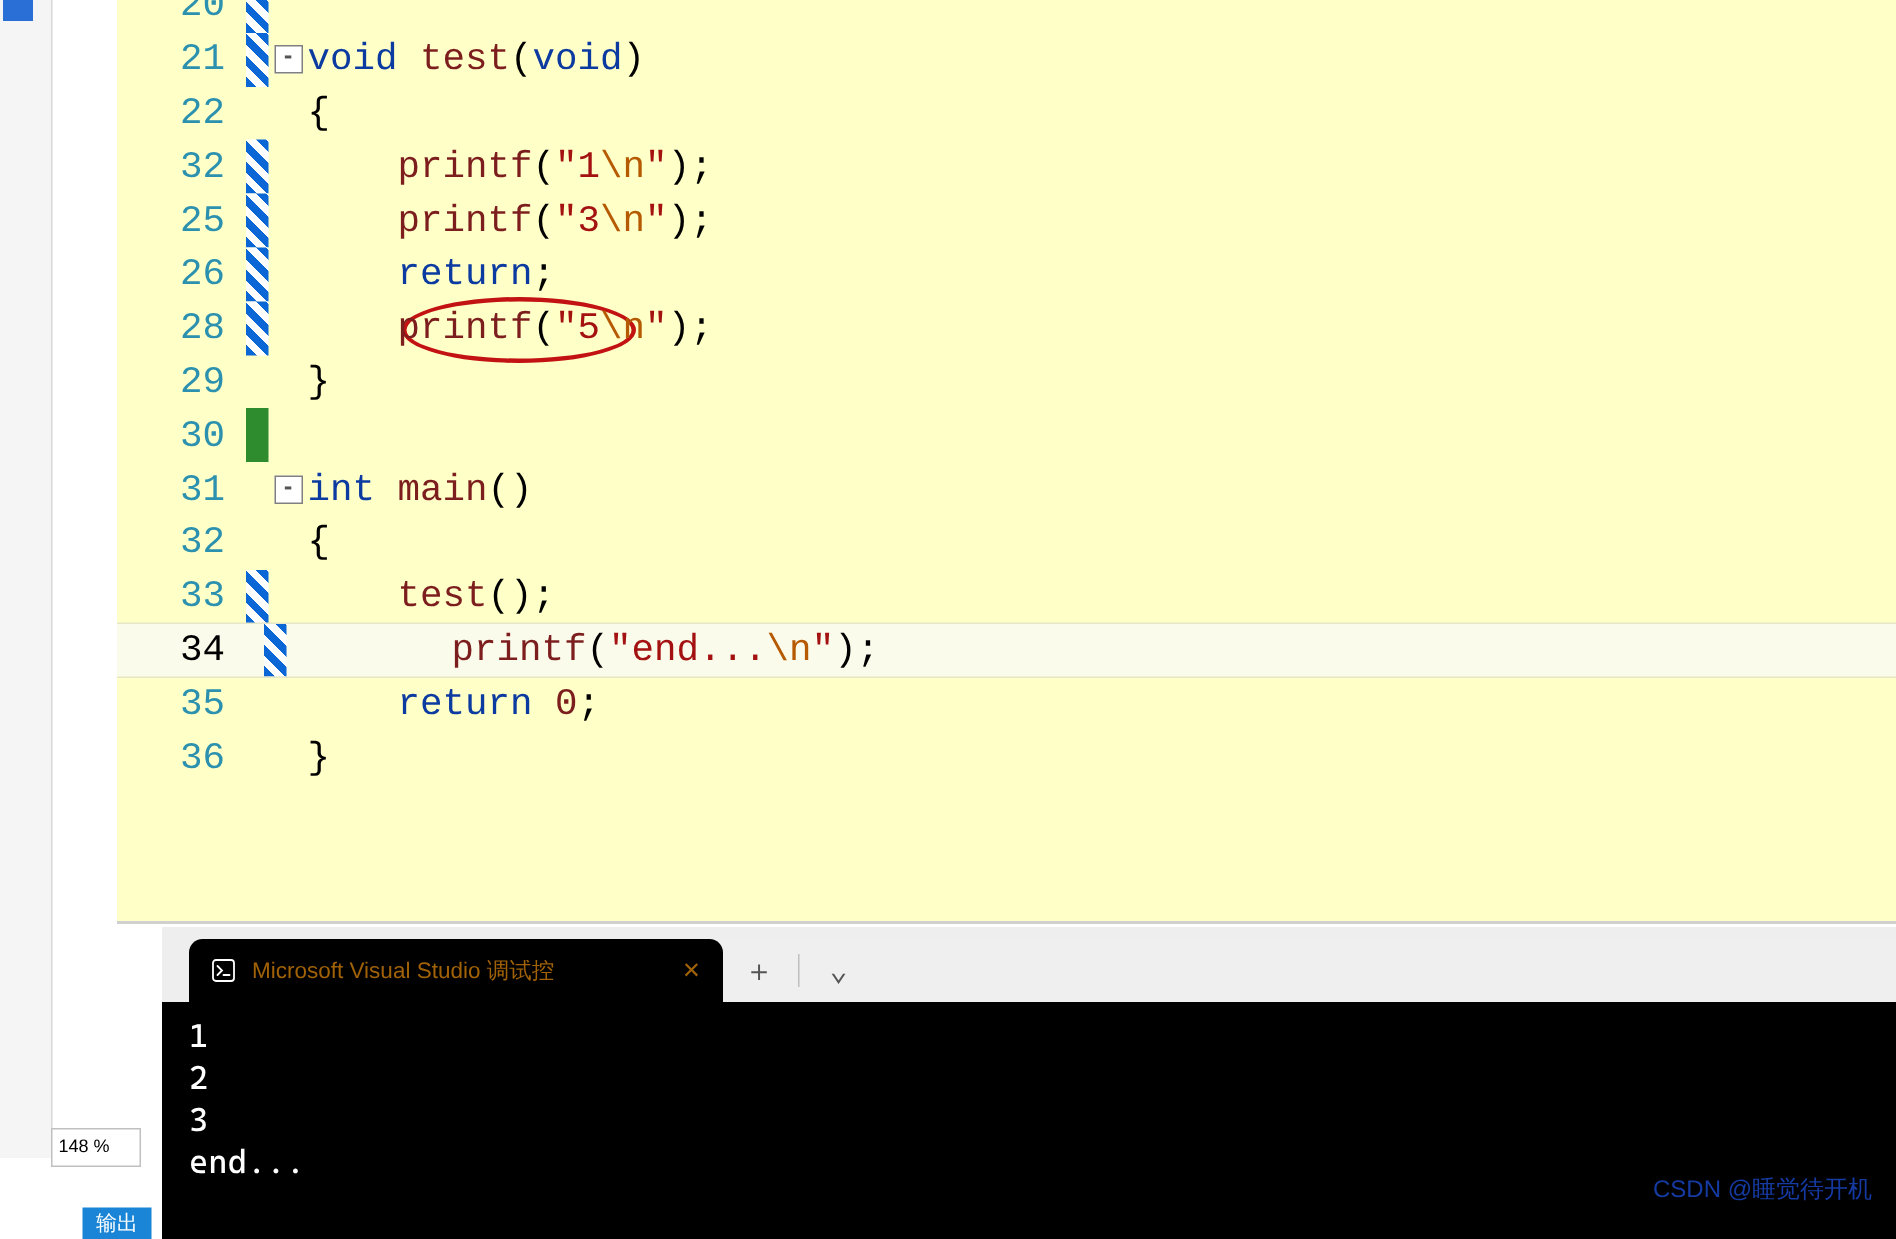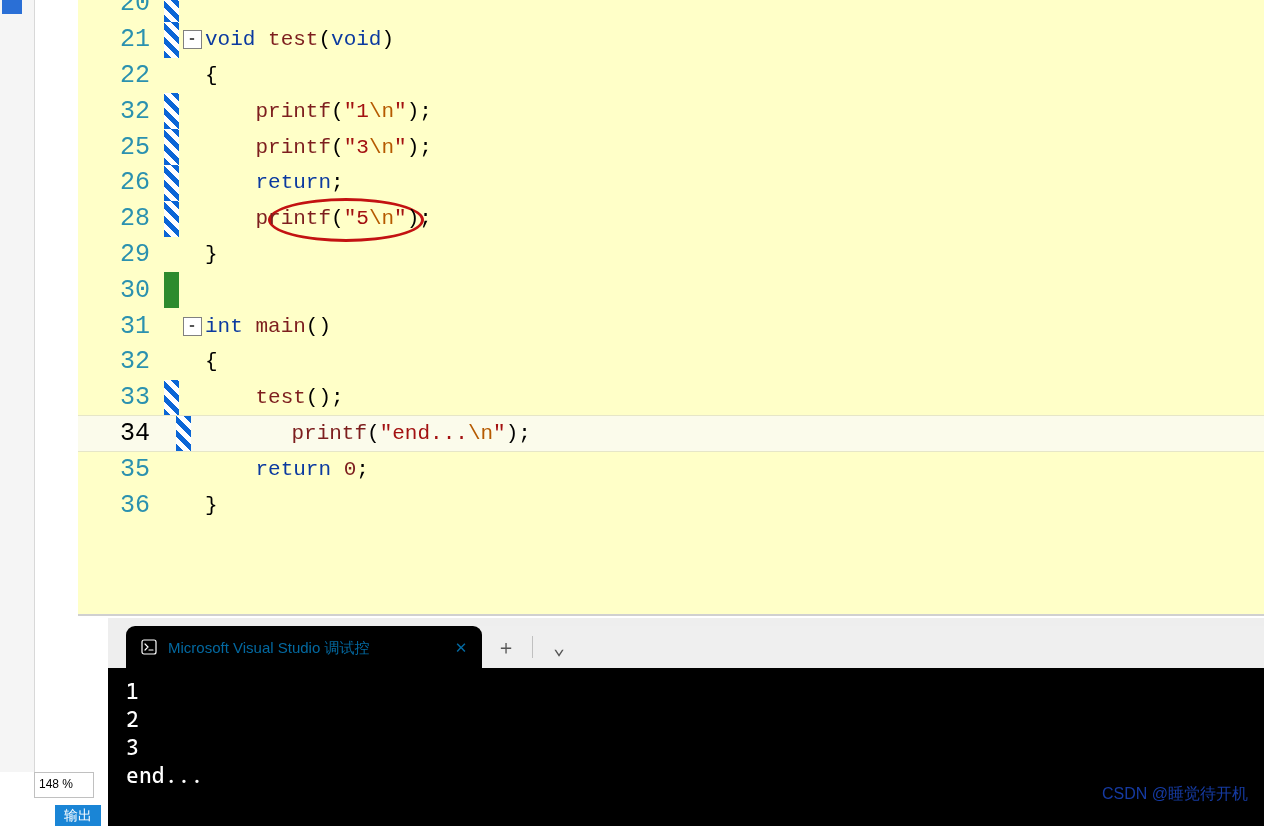--- a/index.html
+++ b/index.html
@@ -28,21 +28,21 @@
   position: absolute;
   left: 2px;
   width: 20px;
   top: -8px;
   height: 22px;
   background: #2a6fd6;
 }
 .zoom-box {
   position: absolute;
   left: 34px;
-  top: 772px;
+  top: 752px;
   height: 24px;
   width: 54px;
   border: 1px solid #c0c0c0;
   background: #ffffff;
   font: 12px/22px "Segoe UI", sans-serif;
   padding-left: 4px;
 }
 .output-tab {
   position: absolute;
   left: 34px;
@@ -131,21 +131,21 @@
 .fold-line {
   position: absolute;
   left: 50%;
   top: 0;
   bottom: 0;
   width: 0;
   border-left: 1px solid #b0b0b0;
 }
 
 .code {
-  font-size: 21px;
+  font-size: 25px;
   white-space: pre;
   line-height: 1;
   position: relative;
 }
 .t-default { color: #000000; }
 .t-kw   { color: #0b3aa0; }
 .t-func { color: #7d1e1e; }
 .t-str  { color: #a31111; }
 .t-esc  { color: #b55a00; }
 .t-num  { color: #7d1e1e; }
@@ -175,21 +175,21 @@
   height: 42px;
   background: #efefef;
   border-top-left-radius: 10px;
   display: flex;
   align-items: center;
   gap: 10px;
   padding-left: 0;
 }
 .tab {
   background: #000000;
-  color: #0369a1;
+  color: #a16207;
   height: 42px;
   border-radius: 9px 9px 0 0;
   display: flex;
   align-items: center;
   gap: 10px;
   padding: 0 12px 0 14px;
   min-width: 330px;
   font: 15px/1 "Segoe UI", "Microsoft YaHei", sans-serif;
 }
 .tab .icon {

